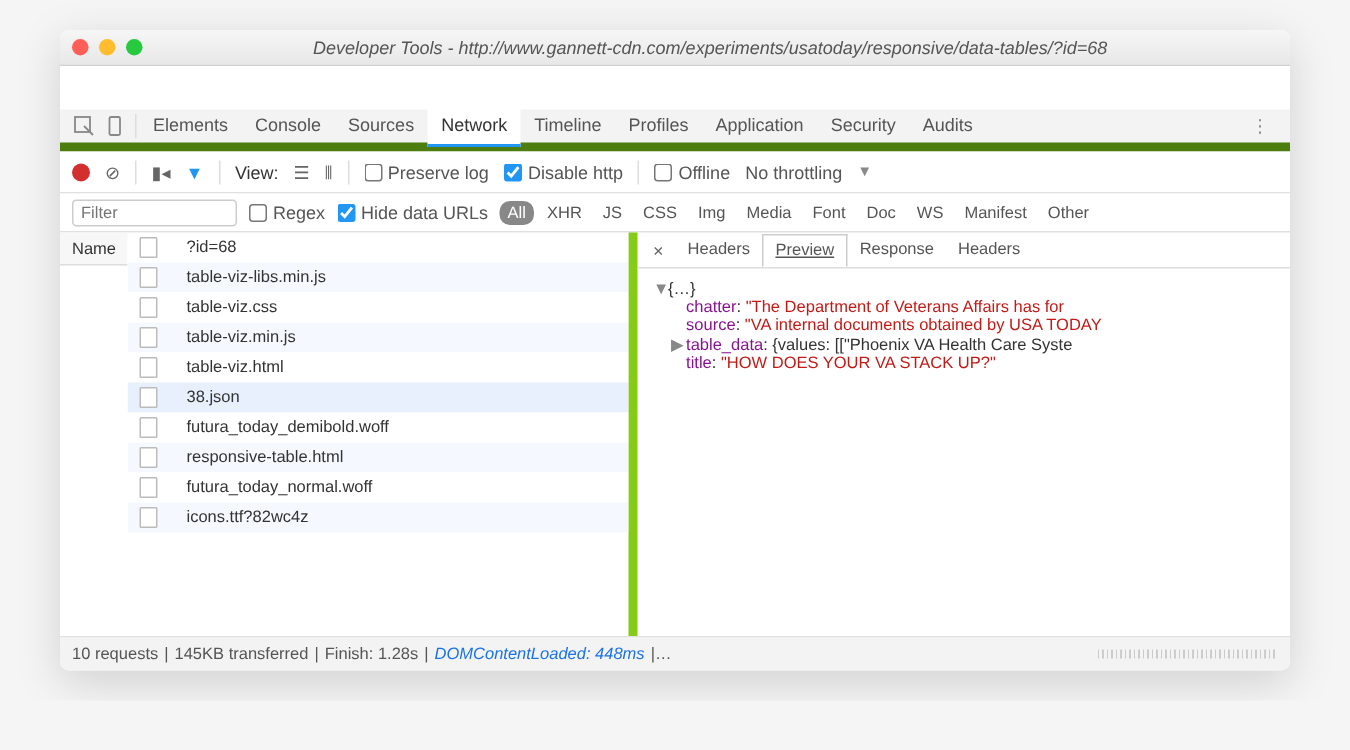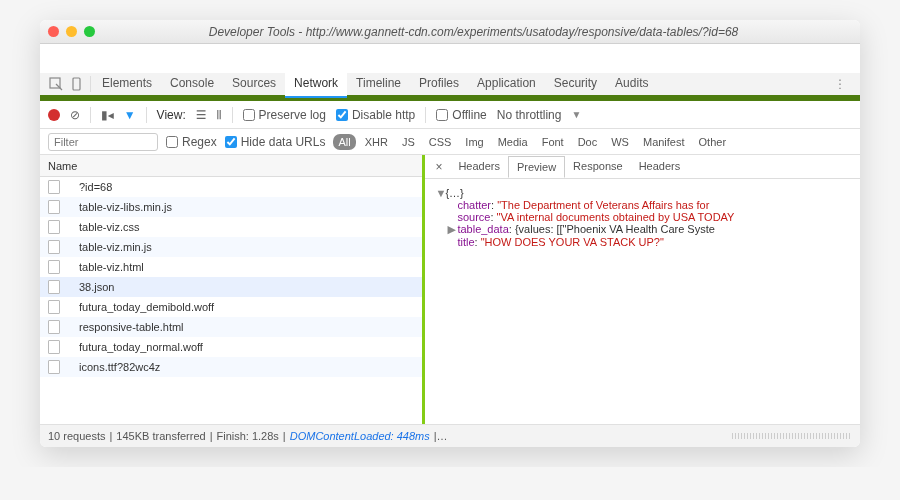--- a/index.html
+++ b/index.html
@@ -34,33 +34,33 @@
 .caret { color: #888; font-size: 10px; }
 
 
 .filter-row { display: flex; align-items: center; height: 26px; border-bottom: 1px solid #e0e0e0; padding: 0 8px; gap: 8px; background: #fff; color: #555; }
 .filter-input { width: 110px; height: 18px; border: 1px solid #ccc; border-radius: 3px; padding: 0 5px; font-size: 11px; color: #999; }
 .type-btn { padding: 2px 5px; color: #555; cursor: pointer; font-size: 11px; border-radius: 7px; }
 .type-btn.active { background: #888; color: #fff; }
 
 
 .content { display: flex; height: 270px; border-bottom: 1px solid #e0e0e0; }
-.list-pane { width: 47%; border-right: 3px solid #84cc16; display: flex; flex-direction: column; }
+.list-pane { width: 47%; border-right: 6px solid #84cc16; display: flex; flex-direction: row; }
 .list-header { height: 22px; border-bottom: 1px solid #ddd; display: flex; align-items: center; padding: 0 8px; background: #f7f7f7; color: #333; font-size: 11px; }
 .list-body { flex: 1; overflow: auto; }
 .row { display: flex; align-items: center; height: 20px; padding: 0 8px; gap: 19px; cursor: pointer; font-size: 11px; color: #333; }
 .row:nth-child(odd) { background: #fff; }
 .row:nth-child(even) { background: #f5f9ff; }
 .row.sel { background: #e8f0fe; }
 .file-ico { width: 12px; height: 14px; border: 1px solid #bbb; border-radius: 1px; background: #fff; }
 
 .detail-pane { flex: 1; display: flex; flex-direction: column; }
 .detail-tabs { display: flex; align-items: center; height: 24px; border-bottom: 1px solid #ddd; padding: 0 4px; gap: 2px; }
 .dtab { padding: 4px 8px; color: #555; cursor: pointer; font-size: 11px; }
-.dtab.active { background: #fff; border: 1px solid #ccc; border-bottom: 1px solid #fff; margin-bottom: -1px; }
+.dtab.active { background: #fff; border: 1px solid #ccc; border-bottom: 1px solid #fff; margin-bottom: -1px; text-decoration: underline; }
 .close-x { padding: 0 6px; color: #666; cursor: pointer; }
 .preview { flex: 1; padding: 8px 10px; font-family: Menlo, Consolas, monospace; font-size: 11px; color: #333; overflow: hidden; white-space: nowrap; }
 .key { color: #881391; }
 .str { color: #c41a16; }
 .arrow { color: #888; cursor: pointer; display: inline-block; width: 10px; }
 
 
 .status { height: 22px; display: flex; align-items: center; padding: 0 8px; background: #f3f3f3; color: #555; font-size: 11px; gap: 4px; }
 .status .blue { color: #1a73e8; font-style: italic; }
 .resizer { height: 6px; background: repeating-linear-gradient(90deg,#ccc 0,#ccc 1px,transparent 1px,transparent 3px); margin-left: auto; width: 120px; }

